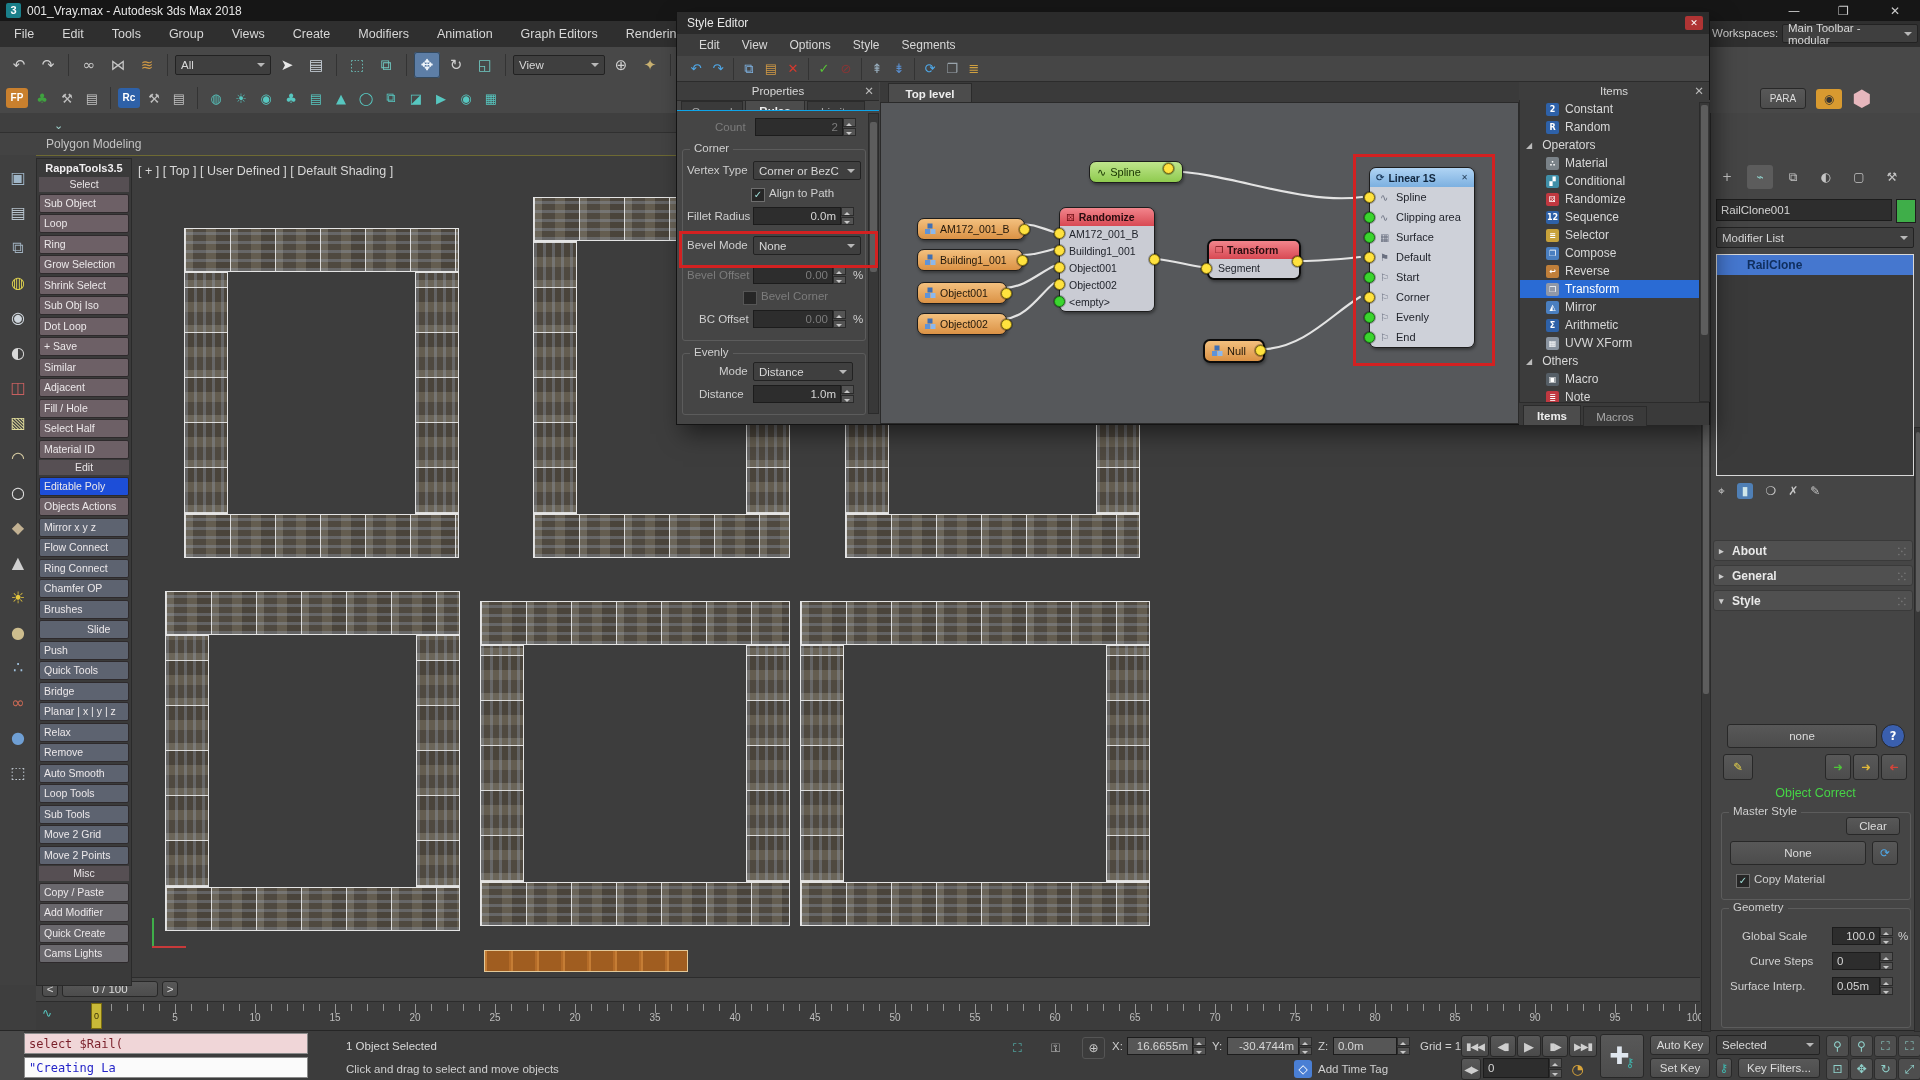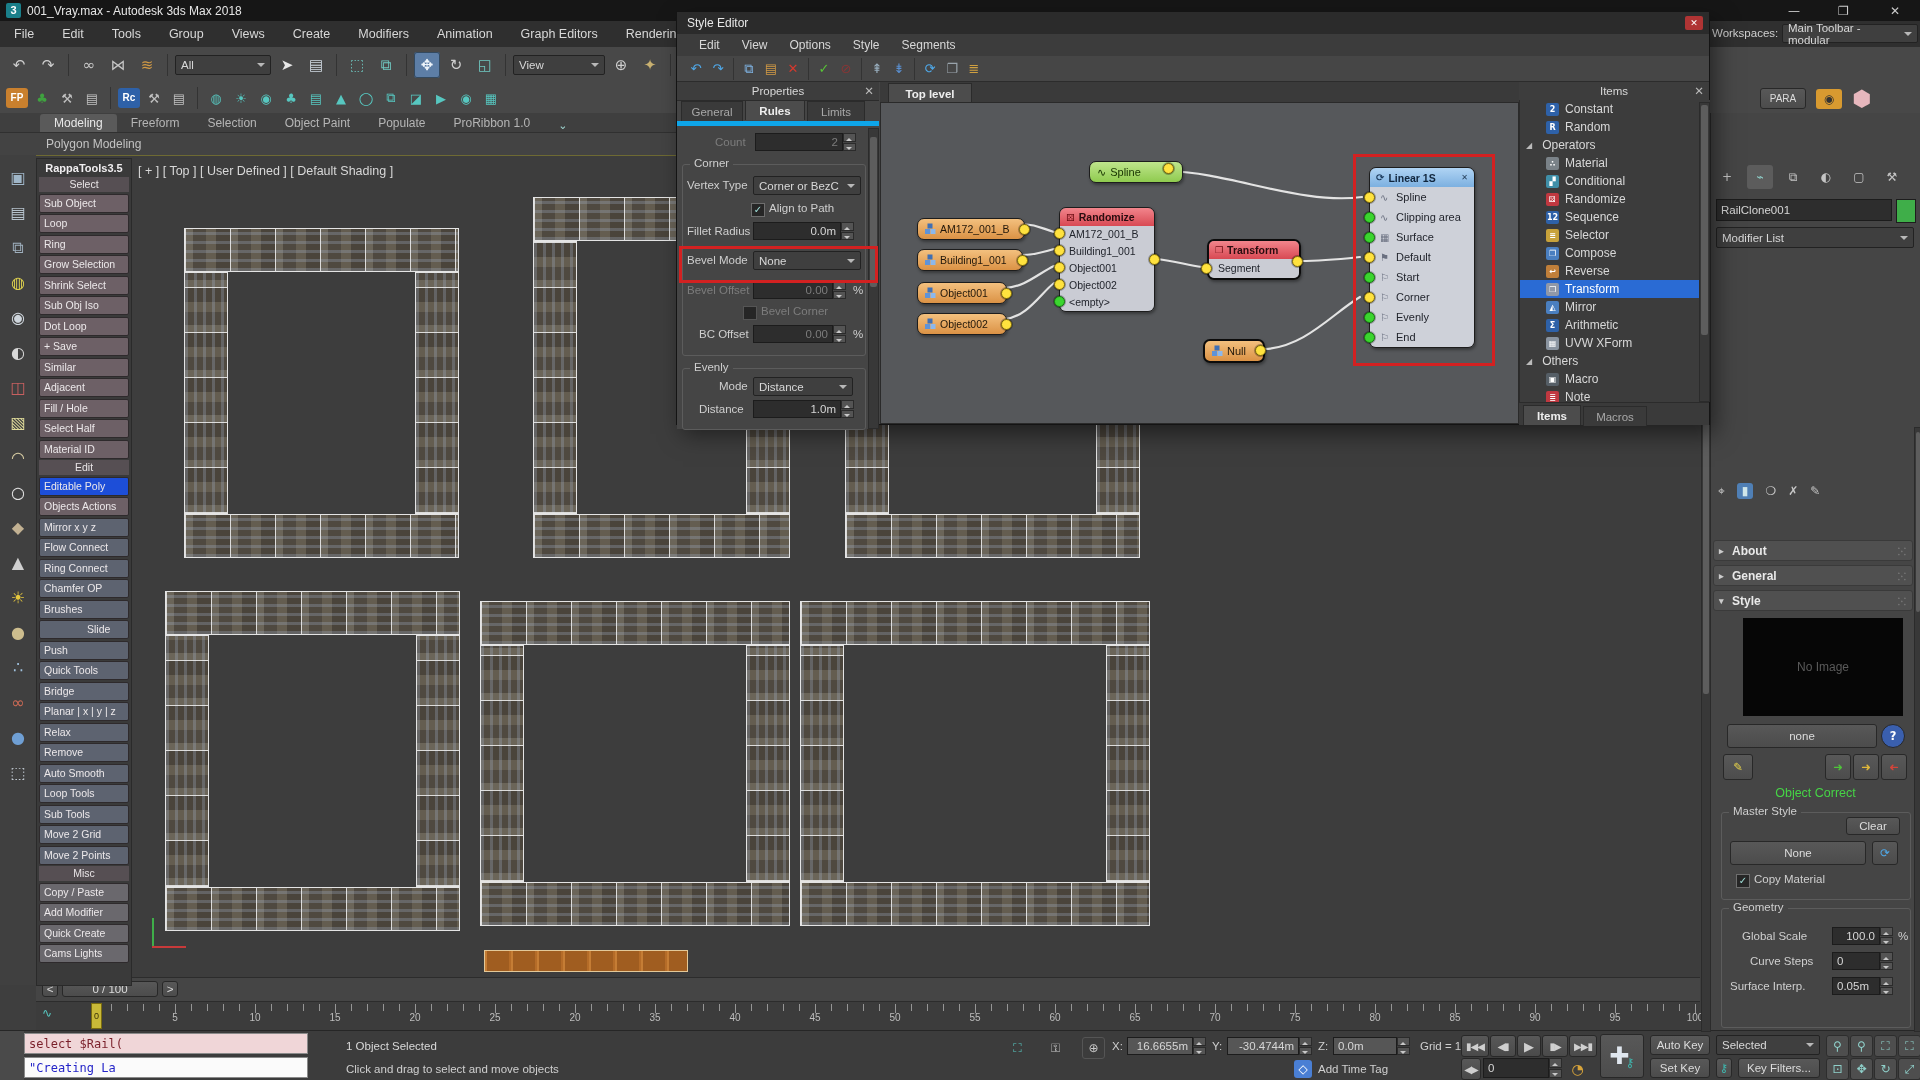--- a/index.html
+++ b/index.html
@@ -192,28 +192,20 @@
       <div class="tbi glyph sm" style="color: rgb(87, 199, 192);">◉</div>
       <div class="tbi glyph sm" style="color: rgb(87, 199, 192);">▦</div>
     </div>
   <div class="abs" style="left:1760px;top:86px;display:flex;gap:10px;align-items:center;z-index:2">
     <div class="btn3" style="position:static;width:46px;height:21px;font-size:10px">PARA</div>
     <div style="width:26px;height:20px;background:#d89a30;border-radius:3px;display:flex;align-items:center;justify-content:center;color:#333" class="glyph">◉</div>
     <div class="glyph" style="color:#e7b7bd;font-size:22px">⬢</div>
   </div>
 
   <div class="abs ribbontabs">
-      <span id="ribbon-tabs" style="display:flex">
-        <span class="rtab on">Modeling</span>
-        <span class="rtab">Freeform</span>
-        <span class="rtab">Selection</span>
-        <span class="rtab">Object Paint</span>
-        <span class="rtab">Populate</span>
-        <span class="rtab">ProRibbon 1.0</span>
-      </span>
     <span class="glyph" style="margin-left:14px;color:#9fd4cf;font-size:11px">⌄</span>
   </div>
   <div class="abs ribbonrow">
     <span style="margin-left:46px;color:#c3c3c3">Polygon Modeling</span>
   </div>
 
   <div id="leftstrip" class="abs">
       <div class="lsi glyph" style="color: rgb(159, 182, 200);">▣</div>
       <div class="lsi glyph" style="color: rgb(181, 194, 204);">▤</div>
       <div class="lsi glyph" style="color: rgb(159, 176, 190);">⧉</div>
@@ -550,34 +542,34 @@
         <div class="glyph" style="width: 26px; height: 24px; text-align: center; line-height: 24px; border-radius: 3px; color: rgb(196, 196, 196);">▢</div>
         <div class="glyph" style="width: 26px; height: 24px; text-align: center; line-height: 24px; border-radius: 3px; color: rgb(196, 196, 196);">⚒</div>
       </div>
     <div class="fld l" style="left:6px;top:86px;width:176px;height:22px">
         <span>RailClone001</span>
       </div>
     <div class="abs" style="left:186px;top:86px;width:18px;height:22px;background:#3fae49;border:1px solid #1d1d1d"></div>
     <div class="cmb" style="left:6px;top:114px;width:198px;height:21px">
         <span>Modifier List</span>
       </div>
+    <div class="abs" style="left:6px;top:141px;width:198px;height:222px;background:#3a3a3a;border:1px solid #d8d8d8;box-sizing:border-box">
+      <div style="height:20px;background:#4577cf;color:#0f2e5e;font-weight:bold;line-height:20px;padding-left:30px">RailClone</div>
+    </div>
     <div style="position:absolute;left:8px;top:370px;display:flex;gap:12px;align-items:center">
       <span class="glyph" style="color:#c8c8c8">⌖</span>
       <span class="glyph" style="background:#4f7fb5;border-radius:3px;padding:1px 5px;color:#cfe6ea">▮</span>
       <span class="glyph" style="color:#c8c8c8">❍</span>
       <span class="glyph" style="color:#c8c8c8">✗</span>
       <span class="glyph" style="color:#c8c8c8">✎</span>
     </div>
     <div class="roll" style="top:427px"><span>About</span></div>
     <div class="roll" style="top:452px"><span>General</span></div>
     <div class="roll open" style="top:477px"><span>Style</span></div>
 
-    <div class="abs" style="left:33px;top:505px;width:160px;height:98px;background:#060606;color:#5a5a5a;display:flex;align-items:center;justify-content:center">
-        <span>No Image</span>
-      </div>
     <div class="btn3" style="left:17px;top:611px;width:150px;height:24px">none</div>
     <div class="btn3 glyph" style="left:171px;top:611px;width:24px;height:24px;border-radius:12px;background:#3a5fae;color:#fff;font-weight:bold">?</div>
     <div class="btn3 glyph" style="left:13px;top:641px;width:30px;height:26px;color:#e8d44a">✎</div>
     <div class="btn3 glyph" style="left:115px;top:641px;width:26px;height:26px;color:#4fc43a">➜</div>
     <div class="btn3 glyph" style="left:143px;top:641px;width:26px;height:26px;color:#e0b83a">➜</div>
     <div class="btn3 glyph" style="left:171px;top:641px;width:26px;height:26px;color:#d4453a;transform:scaleX(-1)">➜</div>
     <div style="position:absolute;left:0;top:673px;width:211px;text-align:center;color:#46d546;font-size:12.5px">Object Correct</div>
 
     <div class="grp" style="left:11px;top:699px;width:188px;height:86px;background:#454545">
       <b>Master Style</b>
@@ -655,21 +647,21 @@
       </div>
 
     <div class="panelhead" style="left:0;top:70px;width:202px">
       <span>Properties</span>
       <span class="glyph" style="position:absolute;right:5px;top:0;color:#bbb">✕</span>
     </div>
     <div class="ptab" style="left:4px;top:89px;width:62px">General</div>
     <div class="ptab on" style="left:68px;top:88px;width:60px">Rules</div>
     <div class="ptab" style="left:130px;top:89px;width:58px">Limits</div>
 
-    <div class="abs" style="left:0;top:109px;width:202px;height:303px;background:#454545;border-top:5px solid #0ea5e9">
+    <div class="abs" style="left:0;top:98px;width:202px;height:303px;background:#454545;border-top:1px solid #0ea5e9">
       <div class="sbv" style="left:191px;top:2px;width:9px;height:299px">
           <i style="top:8px;height:150px"></i>
         </div>
       <span class="lbl dim" style="left:38px;top:10px">Count</span>
       <div class="fld" style="left:78px;top:7px;width:88px;height:18px">
           <span class="dim">2</span>
         </div>
       <div class="spin" style="left:166px;top:7px;height:18px">
           <i class="u"></i>
           <i class="d"></i>

